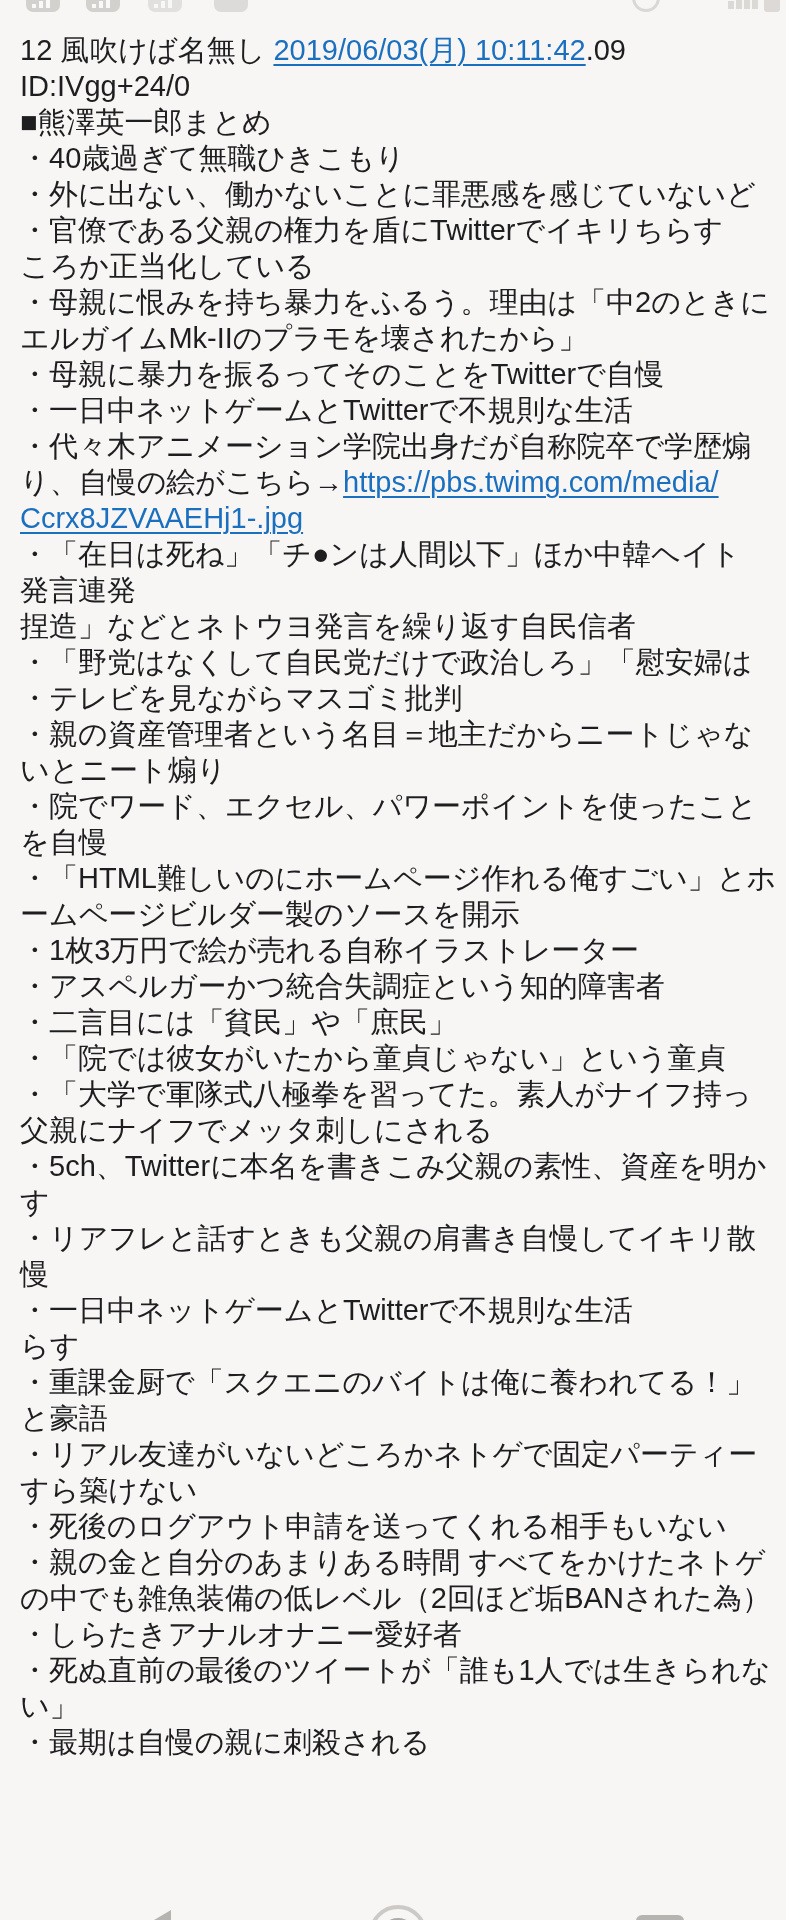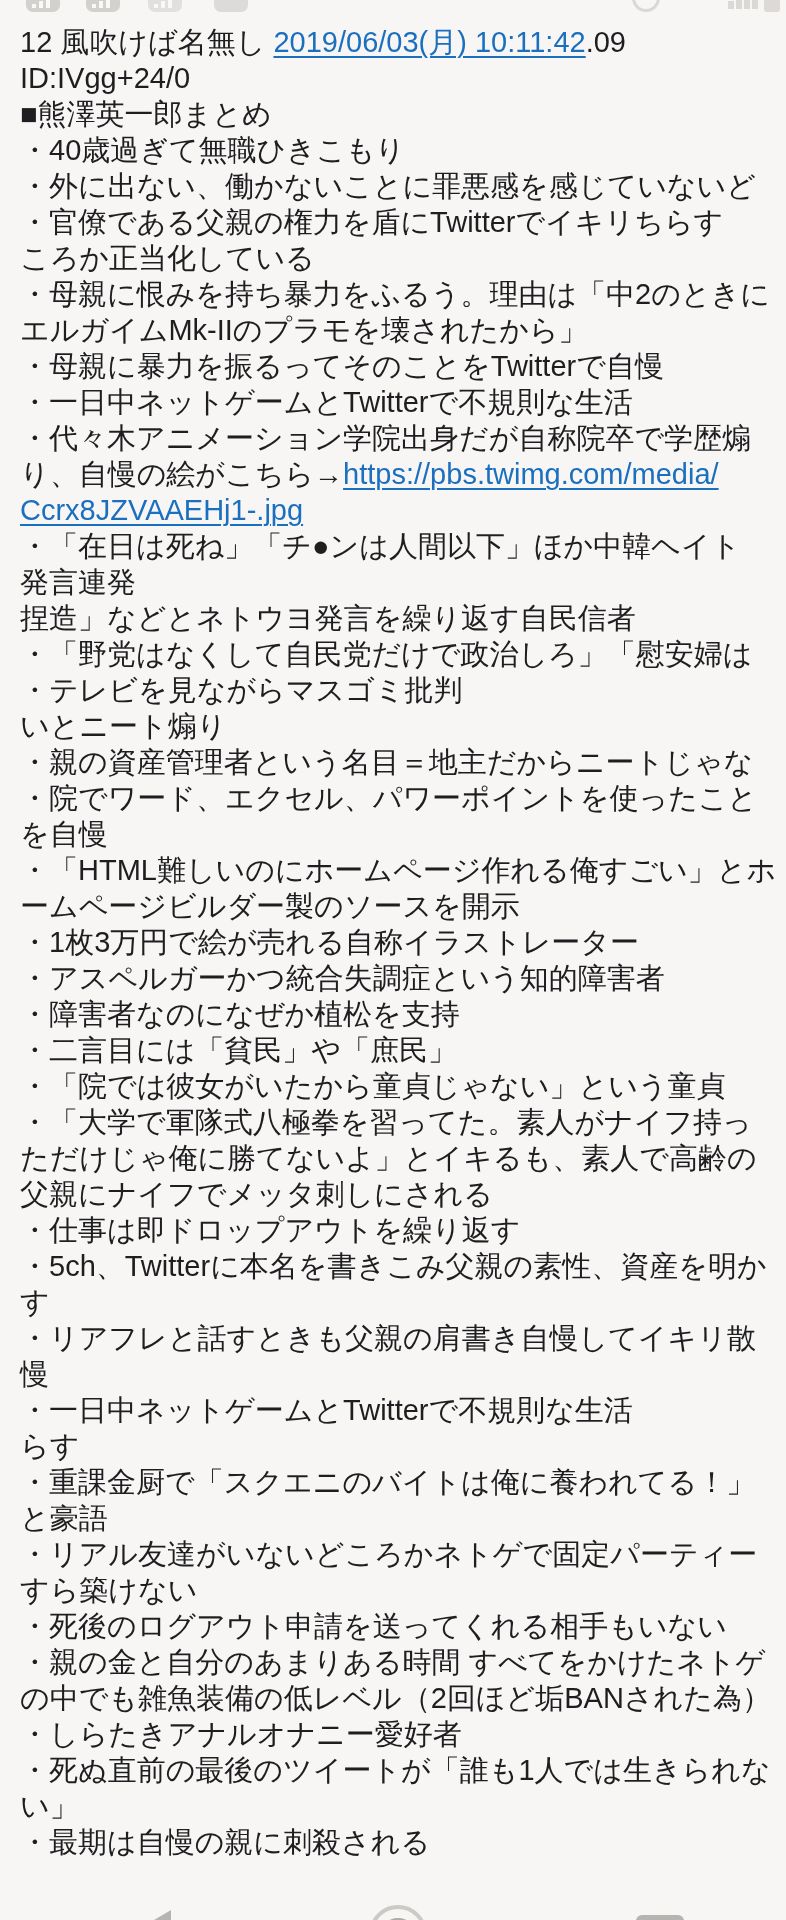--- a/index.html
+++ b/index.html
@@ -26,21 +26,21 @@
     position:absolute; top:-16px; width:28px; height:28px; border-radius:50%;
     border:3px solid #d2d0cd; opacity:.8;
   }
   .sb-sig { position:absolute; top:-14px; display:flex; align-items:flex-end; gap:2px; opacity:.8; }
   .sb-sig i { display:block; width:6px; background:#d4d2cf; }
   .sb-sig i:nth-child(1){height:8px} .sb-sig i:nth-child(2){height:13px}
   .sb-sig i:nth-child(3){height:18px} .sb-sig i:nth-child(4){height:23px}
   .sb-batt { position:absolute; top:-12px; width:16px; height:24px;
     background:#d4d2cf; border-radius:3px; opacity:.8; }
   
-  .post { position:absolute; top:24px; left:0; width:786px; padding:0 14px 0 20px;
+  .post { position:absolute; top:32px; left:0; width:786px; padding:0 14px 0 20px;
     font-size:29px; line-height:36px; letter-spacing:0; }
   .line { white-space:nowrap; height:36px; }
   .post a { color:#1a6fbf; text-decoration:underline; text-decoration-thickness:2px;
     text-underline-offset:4px; cursor:pointer; }
   .hdr-num, .hdr-name, .hdr-ms { color:#1e1e20; }
   
   .nav-bar { position:absolute; bottom:0; left:0; width:786px; height:28px; }
   .nav-back {
     position:absolute; left:127px; top:18px;
     width:0; height:0;
@@ -114,35 +114,32 @@
       <div class="line"><span>・母親に暴力を振るってそのことをTwitterで自慢</span></div>
       <div class="line"><span>・一日中ネットゲームとTwitterで不規則な生活</span></div>
       <div class="line"><span>・代々木アニメーション学院出身だが自称院卒で学歴煽</span></div>
       <div class="line"><span>り、自慢の絵がこちら→</span><a>https://pbs.twimg.com/media/</a></div>
       <div class="line"><a>Ccrx8JZVAAEHj1-.jpg</a></div>
       <div class="line"><span>・「在日は死ね」「チ●ンは人間以下」ほか中韓ヘイト</span></div>
       <div class="line"><span>発言連発</span></div>
       <div class="line"><span>捏造」などとネトウヨ発言を繰り返す自民信者</span></div>
       <div class="line"><span>・「野党はなくして自民党だけで政治しろ」「慰安婦は</span></div>
       <div class="line"><span>・テレビを見ながらマスゴミ批判</span></div>
+      <div class="line"><span>・親の資産管理者という名目＝地主だからニートじゃな</span></div>
       <div class="line"><span>いとニート煽り</span></div>
-      <div class="line"><span>・親の資産管理者という名目＝地主だからニートじゃな</span></div>
       <div class="line"><span>・院でワード、エクセル、パワーポイントを使ったこと</span></div>
       <div class="line"><span>を自慢</span></div>
       <div class="line"><span>・「HTML難しいのにホームページ作れる俺すごい」とホ</span></div>
       <div class="line"><span>ームページビルダー製のソースを開示</span></div>
       <div class="line"><span>・1枚3万円で絵が売れる自称イラストレーター</span></div>
       <div class="line"><span>・アスペルガーかつ統合失調症という知的障害者</span></div>
-      <div class="line"><span>・障害者なのになぜか植松を支持</span></div>
       <div class="line"><span>・二言目には「貧民」や「庶民」</span></div>
       <div class="line"><span>・「院では彼女がいたから童貞じゃない」という童貞</span></div>
       <div class="line"><span>・「大学で軍隊式八極拳を習ってた。素人がナイフ持っ</span></div>
-      <div class="line"><span>ただけじゃ俺に勝てないよ」とイキるも、素人で高齢の</span></div>
       <div class="line"><span>父親にナイフでメッタ刺しにされる</span></div>
-      <div class="line"><span>・仕事は即ドロップアウトを繰り返す</span></div>
       <div class="line"><span>・5ch、Twitterに本名を書きこみ父親の素性、資産を明か</span></div>
       <div class="line"><span>す</span></div>
       <div class="line"><span>・リアフレと話すときも父親の肩書き自慢してイキリ散</span></div>
       <div class="line"><span>慢</span></div>
       <div class="line"><span>・一日中ネットゲームとTwitterで不規則な生活</span></div>
       <div class="line"><span>らす</span></div>
       <div class="line"><span>・重課金厨で「スクエニのバイトは俺に養われてる！」</span></div>
       <div class="line"><span>と豪語</span></div>
       <div class="line"><span>・リアル友達がいないどころかネトゲで固定パーティー</span></div>
       <div class="line"><span>すら築けない</span></div>

